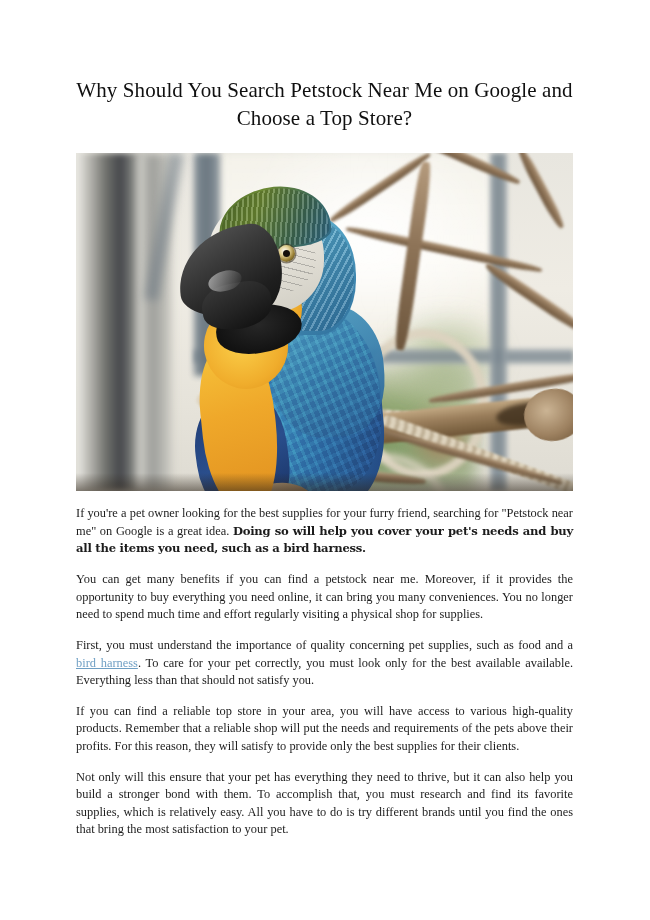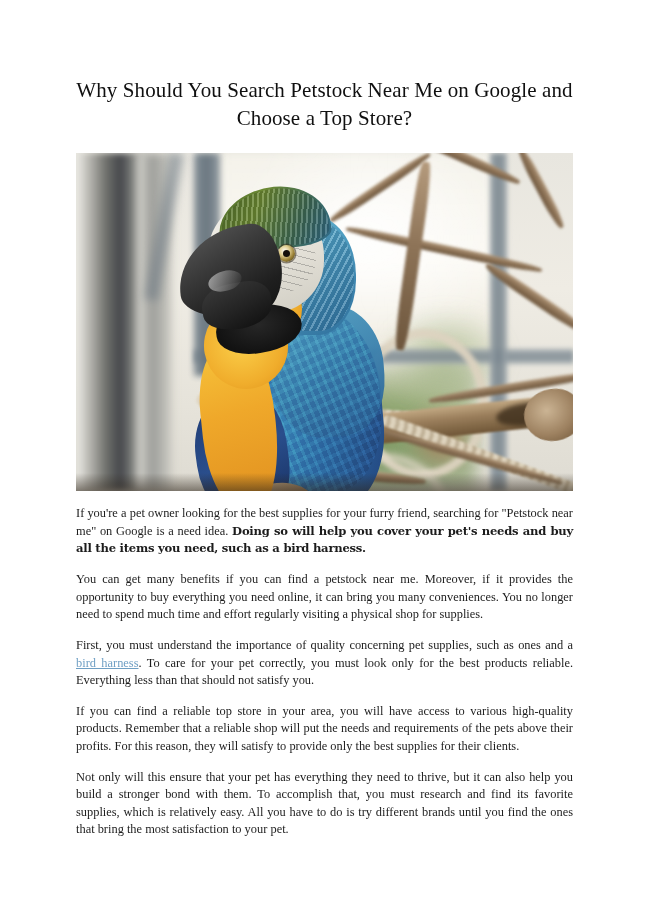--- a/index.html
+++ b/index.html
@@ -495,26 +495,26 @@
           <div class="beak-lower"></div>
           <div class="beak-hl"></div>
         </div>
 
         <div class="photo-bottom-fade"></div>
       </div>
     </figure>
 
     <div class="body-text">
 
-      <p class="para"><span>If you're a pet owner looking for the best supplies for your furry friend, searching for "Petstock near me" on Google is a need idea. </span><span class="alt-face">Doing so will help you cover your pet's needs and buy all the items you need, such as a bird harness.</span></p>
+      <p class="para"><span>If you're a pet owner looking for the best supplies for your furry friend, searching for "Petstock near me" on Google is a great idea. </span><span class="alt-face">Doing so will help you cover your pet's needs and buy all the items you need, such as a bird harness.</span></p>
 
       <p class="para">You can get many benefits if you can find a petstock near me. Moreover, if it provides the opportunity to buy everything you need online, it can bring you many conveniences. You no longer need to spend much time and effort regularly visiting a physical shop for supplies.</p>
 
 
-      <p class="para"><span>First, you must understand the importance of quality concerning pet supplies, such as ones and a </span><a class="inline-link" href="#">bird harness</a><span>. To care for your pet correctly, you must look only for the best products reliable. Everything less than that should not satisfy you.</span></p>
+      <p class="para"><span>First, you must understand the importance of quality concerning pet supplies, such as food and a </span><a class="inline-link" href="#">bird harness</a><span>. To care for your pet correctly, you must look only for the best available available. Everything less than that should not satisfy you.</span></p>
 
       <p class="para">If you can find a reliable top store in your area, you will have access to various high-quality products. Remember that a reliable shop will put the needs and requirements of the pets above their profits. For this reason, they will satisfy to provide only the best supplies for their clients.</p>
 
       <p class="para">Not only will this ensure that your pet has everything they need to thrive, but it can also help you build a stronger bond with them. To accomplish that, you must research and find its favorite supplies, which is relatively easy. All you have to do is try different brands until you find the ones that bring the most satisfaction to your pet.</p>
 
     </div>
   </div>
 </div>
 
 </body></html>

